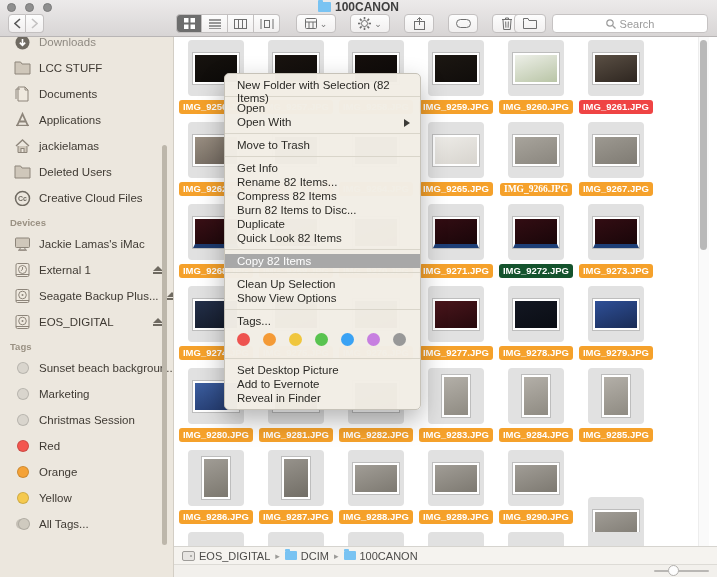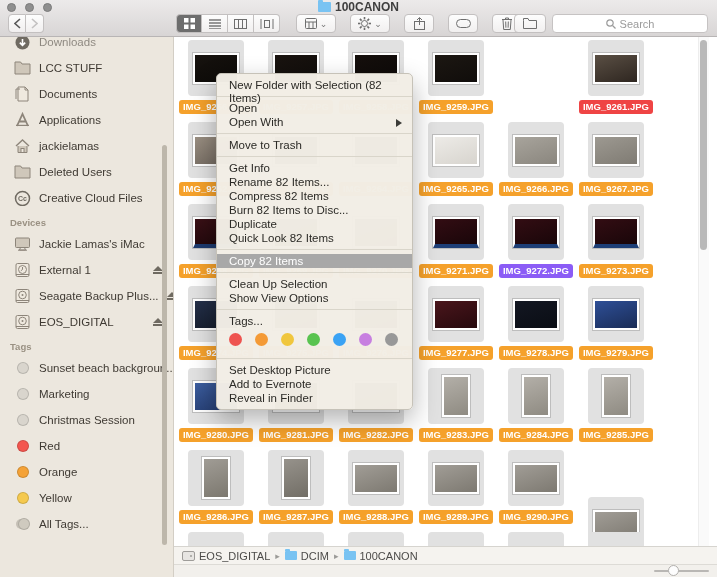--- a/index.html
+++ b/index.html
@@ -56,21 +56,21 @@
   .photo.l { width:46px; height:31px; }
   .photo.p { width:28px; height:42px; }
   .name-pill { display:inline-block; margin-top:2px; background:#f5a12b; color:#fff;
     font-size:9.5px; font-weight:bold; padding:1px 4px 2px; border-radius:3px; white-space:nowrap; }
   #v-scrollbar { position:absolute; right:10px; top:3px; width:7px; height:210px;
     background:#b9b9b9; border-radius:4px; }
   #v-track { position:absolute; right:8px; top:0; width:11px; height:509px; background:#fafafa;
     border-left:1px solid #ededed; z-index:-1; }
 
   
-  #context-menu { position:absolute; left:216px; top:73px; width:197px; z-index:50;
+  #context-menu { position:absolute; left:224px; top:73px; width:197px; z-index:50;
     background:rgba(242,238,230,.98); border:1px solid #c6c2b8; border-radius:5px;
     box-shadow:0 10px 26px rgba(0,0,0,.3); padding:4px 0; font-size:11.5px; color:#2b2a26; }
   .menu-item { position:relative; padding:1px 12px; line-height:13px; height:14px; }
   .menu-item.hl { background:#a8a8a8; color:#fff; }
   .menu-sep { height:1px; background:#d9d5ca; margin:4px 0; }
   .submenu-arrow { position:absolute; right:10px; top:4px; width:0; height:0;
     border-top:4px solid transparent; border-bottom:4px solid transparent; border-left:6px solid #3c3b38; }
   .menu-colors { display:flex; gap:13px; padding:5px 12px 8px; }
   .menu-colors .dot { width:13px; height:13px; border-radius:50%; }
 
@@ -411,56 +411,59 @@
         </div><span class="name-pill" style="background: rgb(245, 161, 43);">IMG_9256.JPG</span></div>
       <div class="cell" style="left: 84px; top: 3px;"><div class="thumb-box">
           <div class="photo l" style="background: linear-gradient(160deg, rgb(26, 20, 16), rgb(15, 12, 10));"></div>
         </div><span class="name-pill" style="background: rgb(245, 161, 43);">IMG_9257.JPG</span></div>
       <div class="cell" style="left: 164px; top: 3px;"><div class="thumb-box">
           <div class="photo l" style="background: linear-gradient(160deg, rgb(22, 16, 13), rgb(12, 9, 8));"></div>
         </div><span class="name-pill" style="background: rgb(245, 161, 43);">IMG_9258.JPG</span></div>
       <div class="cell" style="left: 244px; top: 3px;"><div class="thumb-box">
           <div class="photo l" style="background: linear-gradient(160deg, rgb(28, 23, 18), rgb(16, 13, 11));"></div>
         </div><span class="name-pill" style="background: rgb(245, 161, 43);">IMG_9259.JPG</span></div>
+      <div class="cell" style="left: 324px; top: 3px;"><div class="thumb-box">
+          <div class="photo l" style="background: linear-gradient(160deg, rgb(237, 239, 232), rgb(185, 197, 166));"></div>
+        </div><span class="name-pill" style="background: rgb(245, 161, 43);">IMG_9260.JPG</span></div>
       <div class="cell" style="left: 404px; top: 3px;"><div class="thumb-box">
           <div class="photo l" style="background: linear-gradient(160deg, rgb(90, 79, 68), rgb(46, 38, 32));"></div>
         </div><span class="name-pill" style="background: #ef4444;">IMG_9261.JPG</span></div>
       <div class="cell" style="left: 4px; top: 85px;"><div class="thumb-box">
           <div class="photo l" style="background: linear-gradient(160deg, rgb(154, 143, 130), rgb(110, 101, 92));"></div>
         </div><span class="name-pill" style="background: rgb(245, 161, 43);">IMG_9262.JPG</span></div>
       <div class="cell" style="left: 84px; top: 85px;"><div class="thumb-box">
           <div class="photo l" style="background: linear-gradient(160deg, rgb(74, 70, 63), rgb(53, 50, 44));"></div>
         </div><span class="name-pill" style="background: rgb(245, 161, 43);">IMG_9263.JPG</span></div>
       <div class="cell" style="left: 164px; top: 85px;"><div class="thumb-box">
           <div class="photo l" style="background: linear-gradient(160deg, rgb(74, 70, 63), rgb(53, 50, 44));"></div>
         </div><span class="name-pill" style="background: rgb(245, 161, 43);">IMG_9264.JPG</span></div>
       <div class="cell" style="left: 244px; top: 85px;"><div class="thumb-box">
           <div class="photo l" style="background: linear-gradient(160deg, rgb(237, 235, 231), rgb(215, 212, 206));"></div>
         </div><span class="name-pill" style="background: rgb(245, 161, 43);">IMG_9265.JPG</span></div>
-      <div class="cell" style="left: 324px; top: 85px;"><div class="thumb-box">
+      <div class="cell" style="left: 324px; top: 85px; font-family: Liberation Serif, serif;"><div class="thumb-box">
           <div class="photo l" style="background: linear-gradient(160deg, rgb(168, 164, 156), rgb(138, 134, 126));"></div>
         </div><span class="name-pill" style="background: rgb(245, 161, 43);">IMG_9266.JPG</span></div>
       <div class="cell" style="left: 404px; top: 85px;"><div class="thumb-box">
           <div class="photo l" style="background: linear-gradient(160deg, rgb(157, 153, 145), rgb(127, 123, 115));"></div>
         </div><span class="name-pill" style="background: rgb(245, 161, 43);">IMG_9267.JPG</span></div>
       <div class="cell" style="left: 4px; top: 167px;"><div class="thumb-box">
           <div class="photo l" style="background: linear-gradient(160deg, rgb(58, 16, 22), rgb(28, 7, 10)); border-bottom: 4px solid rgb(29, 58, 110);"></div>
         </div><span class="name-pill" style="background: rgb(245, 161, 43);">IMG_9268.JPG</span></div>
       <div class="cell" style="left: 84px; top: 167px;"><div class="thumb-box">
           <div class="photo l" style="background: linear-gradient(160deg, rgb(58, 54, 49), rgb(42, 39, 34));"></div>
         </div><span class="name-pill" style="background: rgb(245, 161, 43);">IMG_9269.JPG</span></div>
       <div class="cell" style="left: 164px; top: 167px;"><div class="thumb-box">
           <div class="photo l" style="background: linear-gradient(160deg, rgb(58, 54, 49), rgb(42, 39, 34));"></div>
         </div><span class="name-pill" style="background: rgb(245, 161, 43);">IMG_9270.JPG</span></div>
       <div class="cell" style="left: 244px; top: 167px;"><div class="thumb-box">
           <div class="photo l" style="background: linear-gradient(160deg, rgb(51, 13, 19), rgb(25, 6, 9)); border-bottom: 4px solid rgb(30, 63, 119);"></div>
         </div><span class="name-pill" style="background: rgb(245, 161, 43);">IMG_9271.JPG</span></div>
       <div class="cell" style="left: 324px; top: 167px;"><div class="thumb-box">
           <div class="photo l" style="background: linear-gradient(160deg, rgb(51, 13, 19), rgb(25, 6, 9)); border-bottom: 4px solid rgb(30, 63, 119);"></div>
-        </div><span class="name-pill" style="background: #8b5cf6;">IMG_9272.JPG</span></div>
+        </div><span class="name-pill" style="background: #14532d;">IMG_9272.JPG</span></div>
       <div class="cell" style="left: 404px; top: 167px;"><div class="thumb-box">
           <div class="photo l" style="background: linear-gradient(160deg, rgb(51, 13, 19), rgb(25, 6, 9)); border-bottom: 4px solid rgb(30, 63, 119);"></div>
         </div><span class="name-pill" style="background: rgb(245, 161, 43);">IMG_9273.JPG</span></div>
       <div class="cell" style="left: 4px; top: 249px;"><div class="thumb-box">
           <div class="photo l" style="background: linear-gradient(160deg, rgb(36, 48, 74), rgb(19, 26, 40));"></div>
         </div><span class="name-pill" style="background: rgb(245, 161, 43);">IMG_9274.JPG</span></div>
       <div class="cell" style="left: 84px; top: 249px;"><div class="thumb-box">
           <div class="photo l" style="background: linear-gradient(160deg, rgb(58, 54, 49), rgb(42, 39, 34));"></div>
         </div><span class="name-pill" style="background: rgb(245, 161, 43);">IMG_9275.JPG</span></div>
       <div class="cell" style="left: 164px; top: 249px;"><div class="thumb-box">

